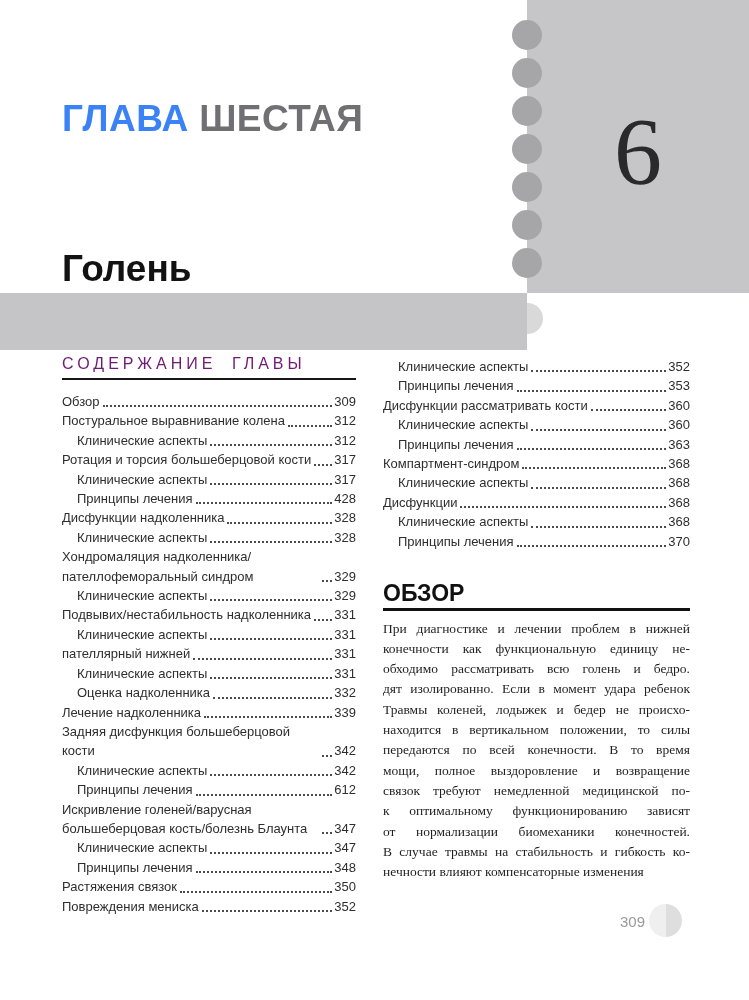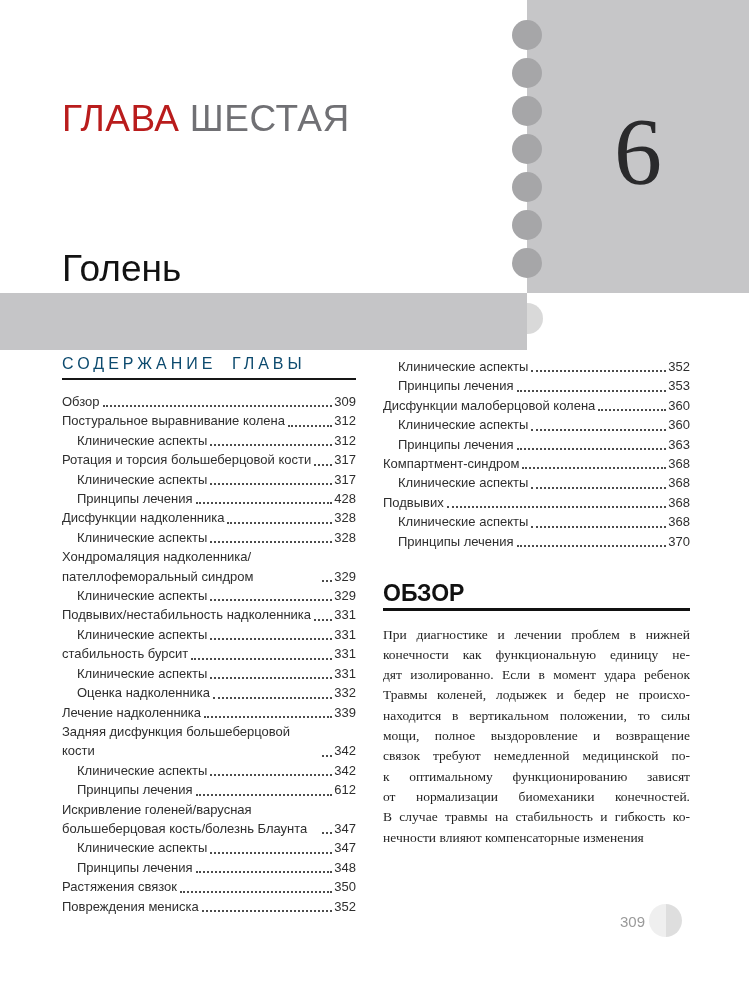--- a/index.html
+++ b/index.html
@@ -38,38 +38,38 @@
   .dot.d7 { top: 248px; }
   .bar-dot {
     position: absolute; left: 512px; top: 303px;
     width: 31px; height: 31px; border-radius: 50%;
     background: linear-gradient(90deg, #ececec 50%, #d9d9d9 50%);
   }
   .kicker {
     position: absolute; left: 62px; top: 100px;
     font-size: 37px; line-height: 1; white-space: nowrap;
   }
-  .kicker .light { color: #b91c1c; font-weight: 400; letter-spacing: 0.5px; }
-  .kicker .bold  { color: #707074; font-weight: 400; letter-spacing: 0.5px; }
+  .kicker .light { color: #3b82f6; font-weight: 700; letter-spacing: 0.5px; }
+  .kicker .bold  { color: #707074; font-weight: 700; letter-spacing: 0.5px; }
   .chapter-title {
     position: absolute; left: 62px; top: 250px; margin: 0;
-    font-size: 37px; line-height: 1; font-weight: 400; color: #121212;
+    font-size: 37px; line-height: 1; font-weight: 700; color: #121212;
   }
   .gray-bar {
     position: absolute; left: 0; top: 293px; width: 527px; height: 57px;
     background: #c5c5c7;
   }
 
   
   .col-left  { position: absolute; left: 62px;  top: 355px; width: 294px; }
   .col-right { position: absolute; left: 383px; top: 355px; width: 307px; }
 
   .toc-heading {
     font-size: 16px; line-height: 17px; font-weight: 500;
-    letter-spacing: 4px; word-spacing: 7px; color: #0c4a6e;
+    letter-spacing: 4px; word-spacing: 7px; color: #701a75;
     white-space: nowrap;
   }
   .toc-rule { height: 2px; background: #161616; margin-top: 6px; }
   .toc-list { margin-top: 12px; }
   .col-right .toc-list { margin-top: 2px; }
 
   .toc-row {
     display: flex; align-items: flex-end;
     font-size: 13px; line-height: 19.4px; color: #2e2e2e;
   }
@@ -81,21 +81,21 @@
     margin: 0 2px 4px 3px;
   }
   .toc-page { flex: 0 0 auto; text-align: center; }
 
   .section-heading {
     margin: 30px 0 0 0;
     font-size: 23px; line-height: 24px; font-weight: 700; color: #111;
   }
   .section-rule { height: 2.5px; background: #111; margin-top: 3px; }
 
-  .body-lines { margin-top: 14px; }
+  .body-lines { margin-top: 8px; }
   .body-line {
     font-family: "Liberation Serif", serif;
     font-size: 13.5px; line-height: 20.3px; color: #1f1f1f;
     text-align: justify; text-align-last: justify; text-justify: inter-word;
     white-space: normal; overflow: hidden;
   }
   .body-line.last { text-align-last: left; }
 
   
   .footer-pagenum {
@@ -202,21 +202,21 @@
     <span class="toc-page">331</span>
   </div>
 
   <div class="toc-row indent">
     <span class="toc-title">Клинические аспекты</span>
     <span class="toc-leader"></span>
     <span class="toc-page">331</span>
   </div>
 
   <div class="toc-row">
-    <span class="toc-title">стабильность бурсит</span>
+    <span class="toc-title">пателлярный нижней</span>
     <span class="toc-leader"></span>
     <span class="toc-page">331</span>
   </div>
 
   <div class="toc-row indent">
     <span class="toc-title">Клинические аспекты</span>
     <span class="toc-leader"></span>
     <span class="toc-page">331</span>
   </div>
 
@@ -290,21 +290,21 @@
     <span class="toc-page">352</span>
   </div>
 
   <div class="toc-row indent">
     <span class="toc-title">Принципы лечения</span>
     <span class="toc-leader"></span>
     <span class="toc-page">353</span>
   </div>
 
   <div class="toc-row">
-    <span class="toc-title">Дисфункции малоберцовой колена</span>
+    <span class="toc-title">Дисфункции рассматривать кости</span>
     <span class="toc-leader"></span>
     <span class="toc-page">360</span>
   </div>
 
   <div class="toc-row indent">
     <span class="toc-title">Клинические аспекты</span>
     <span class="toc-leader"></span>
     <span class="toc-page">360</span>
   </div>
 
@@ -320,21 +320,21 @@
     <span class="toc-page">368</span>
   </div>
 
   <div class="toc-row indent">
     <span class="toc-title">Клинические аспекты</span>
     <span class="toc-leader"></span>
     <span class="toc-page">368</span>
   </div>
 
   <div class="toc-row">
-    <span class="toc-title">Подвывих</span>
+    <span class="toc-title">Дисфункции</span>
     <span class="toc-leader"></span>
     <span class="toc-page">368</span>
   </div>
 
   <div class="toc-row indent">
     <span class="toc-title">Клинические аспекты</span>
     <span class="toc-leader"></span>
     <span class="toc-page">368</span>
   </div>
 
@@ -342,23 +342,25 @@
     <span class="toc-title">Принципы лечения</span>
     <span class="toc-leader"></span>
     <span class="toc-page">370</span>
   </div>
 </div>
     <h2 class="section-heading">ОБЗОР</h2>
     <div class="section-rule"></div>
     <div class="body-lines">
         <div class="body-line">При диагностике и лечении проблем в нижней</div>
         <div class="body-line">конечности как функциональную единицу не-</div>
+        <div class="body-line">обходимо рассматривать всю голень и бедро.</div>
         <div class="body-line">дят изолированно. Если в момент удара ребенок</div>
         <div class="body-line">Травмы коленей, лодыжек и бедер не происхо-</div>
         <div class="body-line">находится в вертикальном положении, то силы</div>
+        <div class="body-line">передаются по всей конечности. В то время</div>
         <div class="body-line">мощи, полное выздоровление и возвращение</div>
         <div class="body-line">связок требуют немедленной медицинской по-</div>
         <div class="body-line">к оптимальному функционированию зависят</div>
         <div class="body-line">от нормализации биомеханики конечностей.</div>
         <div class="body-line">В случае травмы на стабильность и гибкость ко-</div>
         <div class="body-line last">нечности влияют компенсаторные изменения</div>
       </div>
   </div>
 
   <div class="footer-pagenum">309</div>

